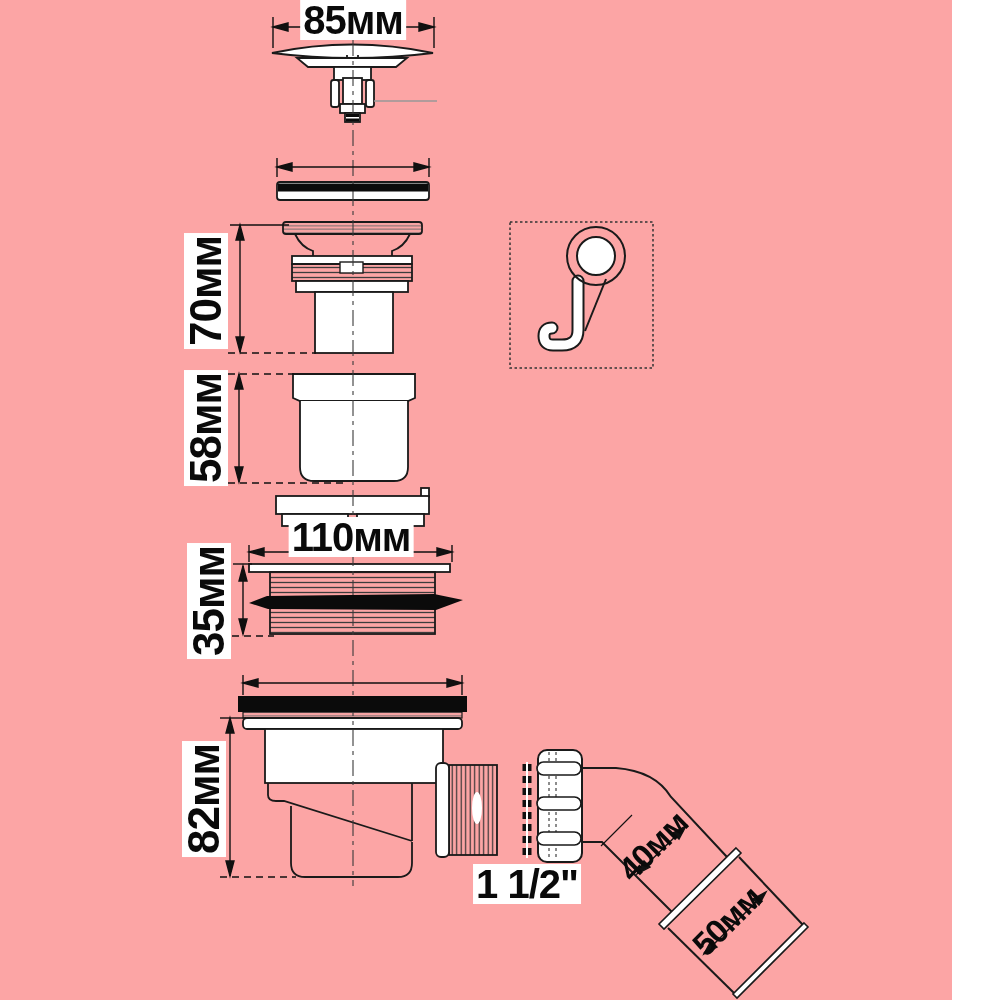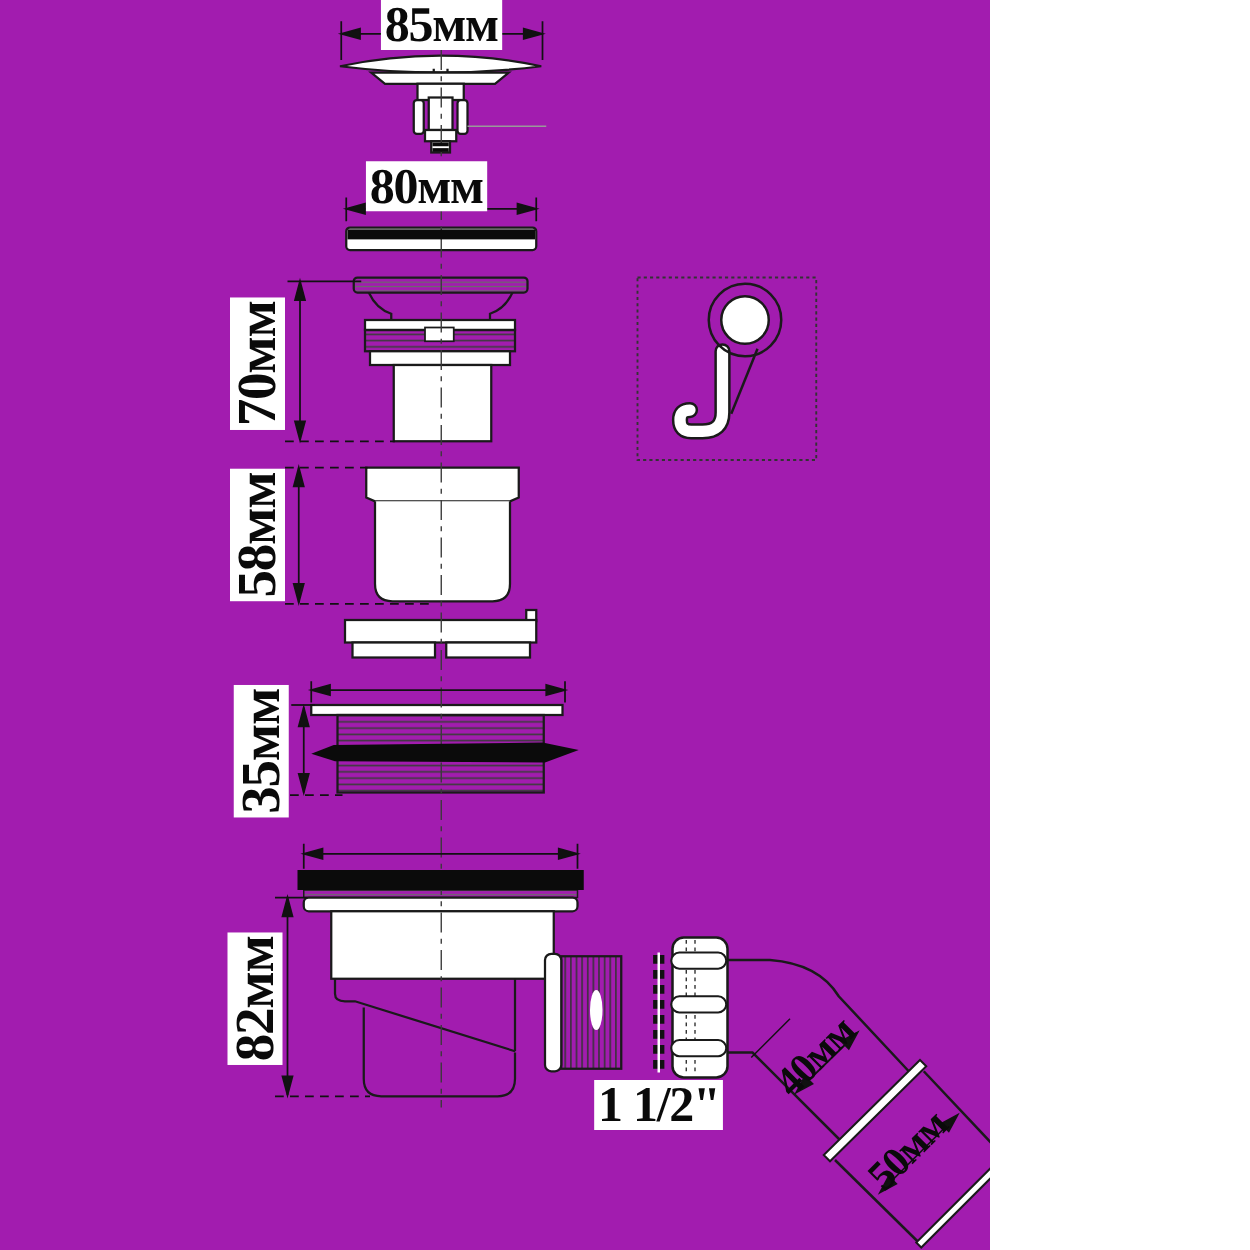--- a/index.html
+++ b/index.html
@@ -1,17 +1,17 @@
 <!DOCTYPE html>
 <html><head>
 <meta charset="utf-8">
 <style>
   html,body{margin:0;padding:0;background:#fff;}
-  .stage{position:relative;width:792px;height:1000px;background:#a21caf;overflow:hidden;
-         font-family:Liberation Serif, serif;}
+  .stage{position:relative;width:952px;height:1000px;background:#fca5a5;overflow:hidden;
+         font-family:Liberation Sans, sans-serif;}
   .stage svg{position:absolute;left:0;top:0;}
   .dim-label{position:absolute;font-weight:700;color:#0a0a0a;background:#fff;
              line-height:1;white-space:nowrap;letter-spacing:-1px;padding:0 3px;
              transform:translate(-50%,-50%);}
   .lbl-h{font-size:40px;}
   .lbl-v{font-size:44px;transform:translate(-50%,-50%) rotate(-90deg);}
   .lbl-d{font-size:33px;transform:translate(-50%,-50%) rotate(-45deg);background:transparent;}
   .lbl-big{font-size:40px;}
 </style>
 </head>
@@ -188,22 +188,22 @@
       <path d="M578,281 L578,330 Q578,345 562,345 L553,345 Q544,345 544,336 Q544,328 552,328" fill="none" stroke="#1a1a1a" stroke-width="13" stroke-linecap="round"></path>
       <path d="M578,281 L578,330 Q578,345 562,345 L553,345 Q544,345 544,336 Q544,328 552,328" fill="none" stroke="#fff" stroke-width="9" stroke-linecap="round"></path>
       <circle cx="596" cy="256" r="29" fill="none" stroke="#1a1a1a" stroke-width="2"></circle>
       <circle cx="596" cy="256" r="19" fill="#fff" stroke="#1a1a1a" stroke-width="2"></circle>
       <line x1="606" y1="279" x2="585" y2="331" stroke="#1a1a1a" stroke-width="2"></line>
     </g>
   </g>
 </svg>
 
 <div class="dim-label lbl-h" style="left:353px;top:20px">85мм</div>
-<div class="dim-label lbl-h" style="left:341px;top:149px">80мм</div>
 <div class="dim-label lbl-v" style="left:206px;top:291px">70мм</div>
 <div class="dim-label lbl-v" style="left:206px;top:428px">58мм</div>
+<div class="dim-label lbl-h" style="left:351px;top:537px">110мм</div>
 <div class="dim-label lbl-v" style="left:209px;top:601px">35мм</div>
 <div class="dim-label lbl-v" style="left:204px;top:799px">82мм</div>
 <div class="dim-label lbl-big" style="left:527px;top:884px">1 1/2"</div>
 <div class="dim-label lbl-d" style="left:653px;top:846px">40мм</div>
 <div class="dim-label lbl-d" style="left:727px;top:921px">50мм</div>
 
 </div>
 
 </body></html>

